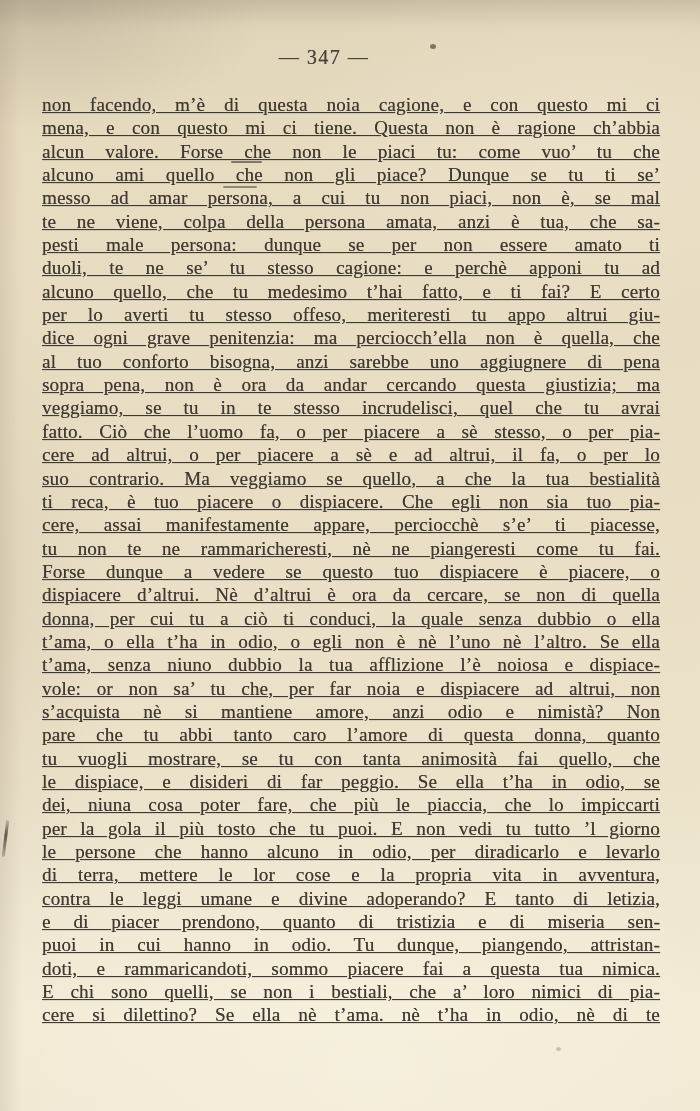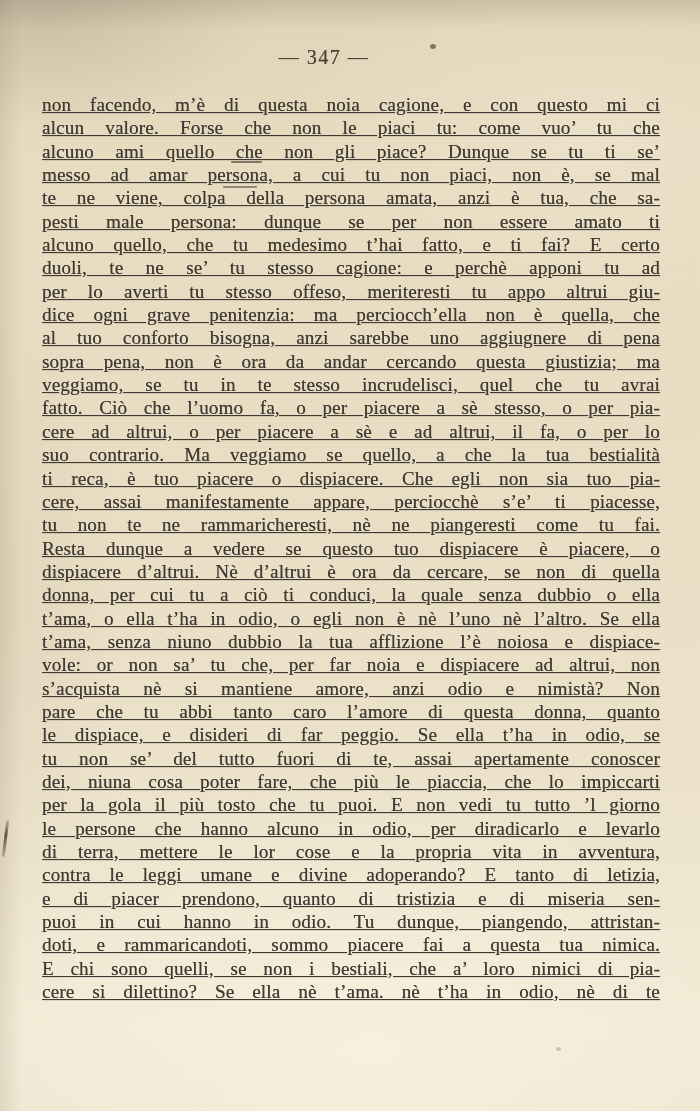--- a/index.html
+++ b/index.html
@@ -90,48 +90,49 @@
 
 <div class="page">
   <div class="texture"></div>
 
   <div class="page-number">— 347 —</div>
 
   <div class="speck-header"></div>
 
   <div class="text-block">
       <div class="text-line">non facendo, m’è di questa noia cagione, e con questo mi ci</div>
+      <div class="text-line">mena, e con questo mi ci tiene. Questa non è ragione ch’abbia</div>
       <div class="text-line">alcun valore. Forse che non le piaci tu: come vuo’ tu che</div>
       <div class="text-line">alcuno ami quello che non gli piace? Dunque se tu ti se’</div>
       <div class="text-line">messo ad amar persona, a cui tu non piaci, non è, se mal</div>
       <div class="text-line">te ne viene, colpa della persona amata, anzi è tua, che sa-</div>
       <div class="text-line">pesti male persona: dunque se per non essere amato ti</div>
+      <div class="text-line">duoli, te ne se’ tu stesso cagione: e perchè apponi tu ad</div>
       <div class="text-line">alcuno quello, che tu medesimo t’hai fatto, e ti fai? E certo</div>
-      <div class="text-line">duoli, te ne se’ tu stesso cagione: e perchè apponi tu ad</div>
       <div class="text-line">per lo averti tu stesso offeso, meriteresti tu appo altrui giu-</div>
       <div class="text-line">dice ogni grave penitenzia: ma perciocch’ella non è quella, che</div>
       <div class="text-line">al tuo conforto bisogna, anzi sarebbe uno aggiugnere di pena</div>
       <div class="text-line">sopra pena, non è ora da andar cercando questa giustizia; ma</div>
       <div class="text-line">veggiamo, se tu in te stesso incrudelisci, quel che tu avrai</div>
       <div class="text-line">fatto. Ciò che l’uomo fa, o per piacere a sè stesso, o per pia-</div>
       <div class="text-line">cere ad altrui, o per piacere a sè e ad altrui, il fa, o per lo</div>
       <div class="text-line">suo contrario. Ma veggiamo se quello, a che la tua bestialità</div>
       <div class="text-line">ti reca, è tuo piacere o dispiacere. Che egli non sia tuo pia-</div>
       <div class="text-line">cere, assai manifestamente appare, perciocchè s’e’ ti piacesse,</div>
       <div class="text-line">tu non te ne rammaricheresti, nè ne piangeresti come tu fai.</div>
-      <div class="text-line">Resta dunque a vedere se questo tuo dispiacere è piacere, o</div>
+      <div class="text-line">Forse dunque a vedere se questo tuo dispiacere è piacere, o</div>
       <div class="text-line">dispiacere d’altrui. Nè d’altrui è ora da cercare, se non di quella</div>
       <div class="text-line">donna, per cui tu a ciò ti conduci, la quale senza dubbio o ella</div>
       <div class="text-line">t’ama, o ella t’ha in odio, o egli non è nè l’uno nè l’altro. Se ella</div>
       <div class="text-line">t’ama, senza niuno dubbio la tua afflizione l’è noiosa e dispiace-</div>
       <div class="text-line">vole: or non sa’ tu che, per far noia e dispiacere ad altrui, non</div>
       <div class="text-line">s’acquista nè si mantiene amore, anzi odio e nimistà? Non</div>
       <div class="text-line">pare che tu abbi tanto caro l’amore di questa donna, quanto</div>
+      <div class="text-line">tu vuogli mostrare, se tu con tanta animosità fai quello, che</div>
       <div class="text-line">le dispiace, e disideri di far peggio. Se ella t’ha in odio, se</div>
-      <div class="text-line">tu non se’ del tutto fuori di te, assai apertamente conoscer</div>
       <div class="text-line">dei, niuna cosa poter fare, che più le piaccia, che lo impiccarti</div>
       <div class="text-line">per la gola il più tosto che tu puoi. E non vedi tu tutto ’l giorno</div>
       <div class="text-line">le persone che hanno alcuno in odio, per diradicarlo e levarlo</div>
       <div class="text-line">di terra, mettere le lor cose e la propria vita in avventura,</div>
       <div class="text-line">contra le leggi umane e divine adoperando? E tanto di letizia,</div>
       <div class="text-line">e di piacer prendono, quanto di tristizia e di miseria sen-</div>
       <div class="text-line">puoi in cui hanno in odio. Tu dunque, piangendo, attristan-</div>
       <div class="text-line">doti, e rammaricandoti, sommo piacere fai a questa tua nimica.</div>
       <div class="text-line">E chi sono quelli, se non i bestiali, che a’ loro nimici di pia-</div>
       <div class="text-line">cere si dilettino? Se ella nè t’ama. nè t’ha in odio, nè di te</div>

